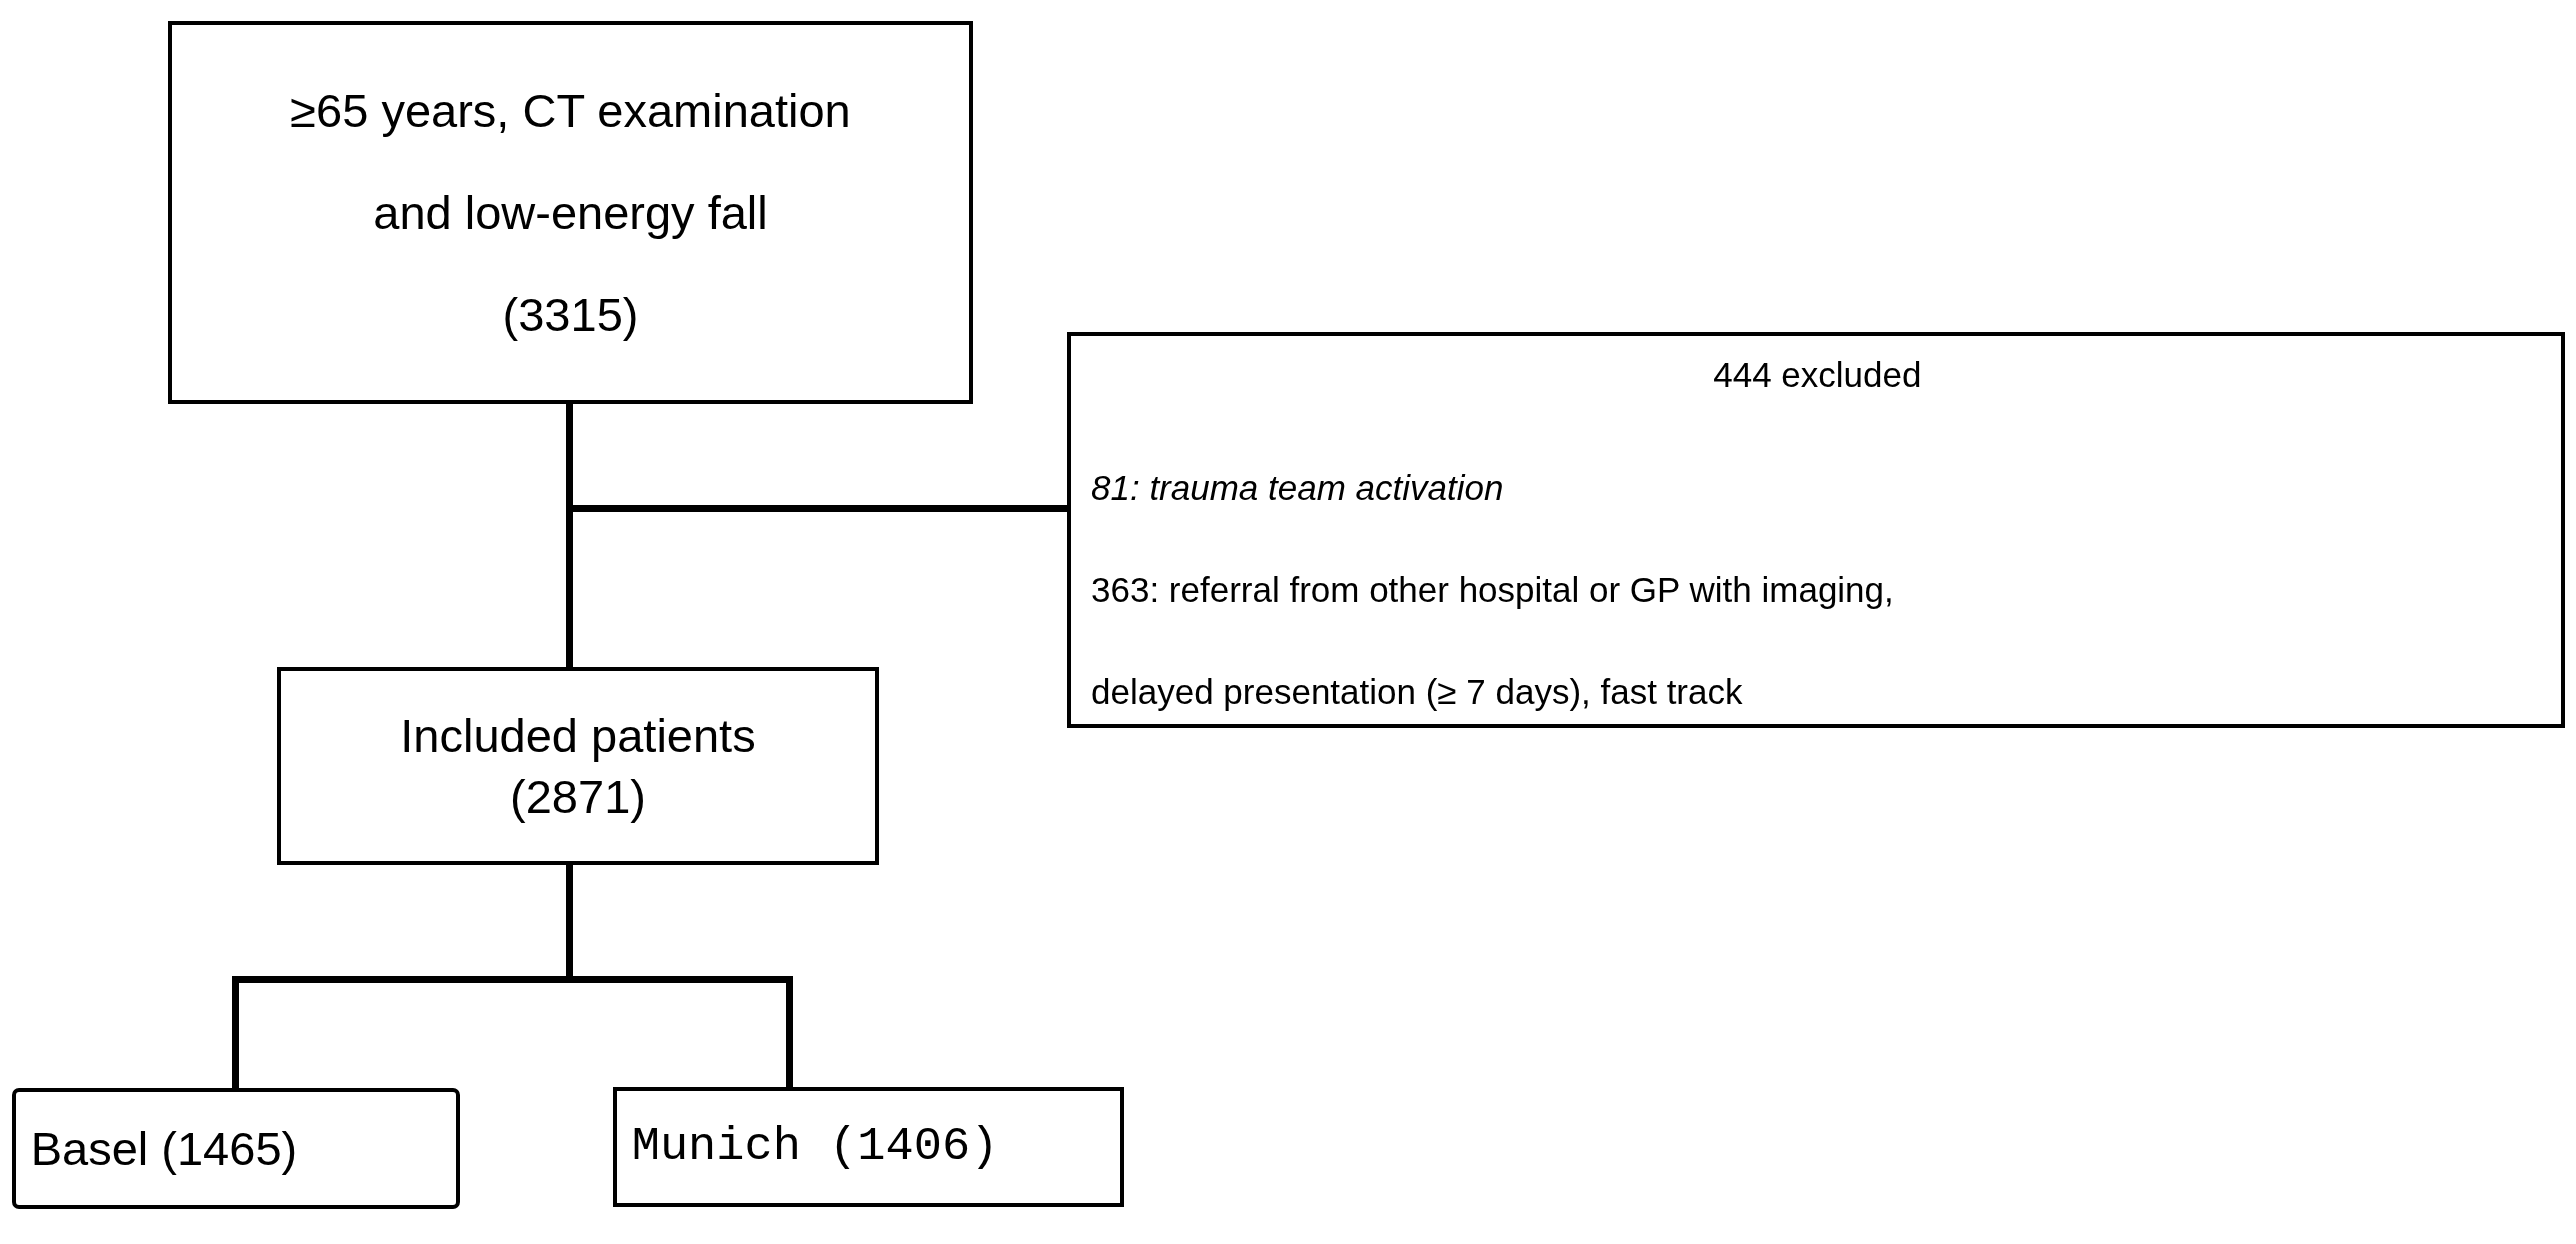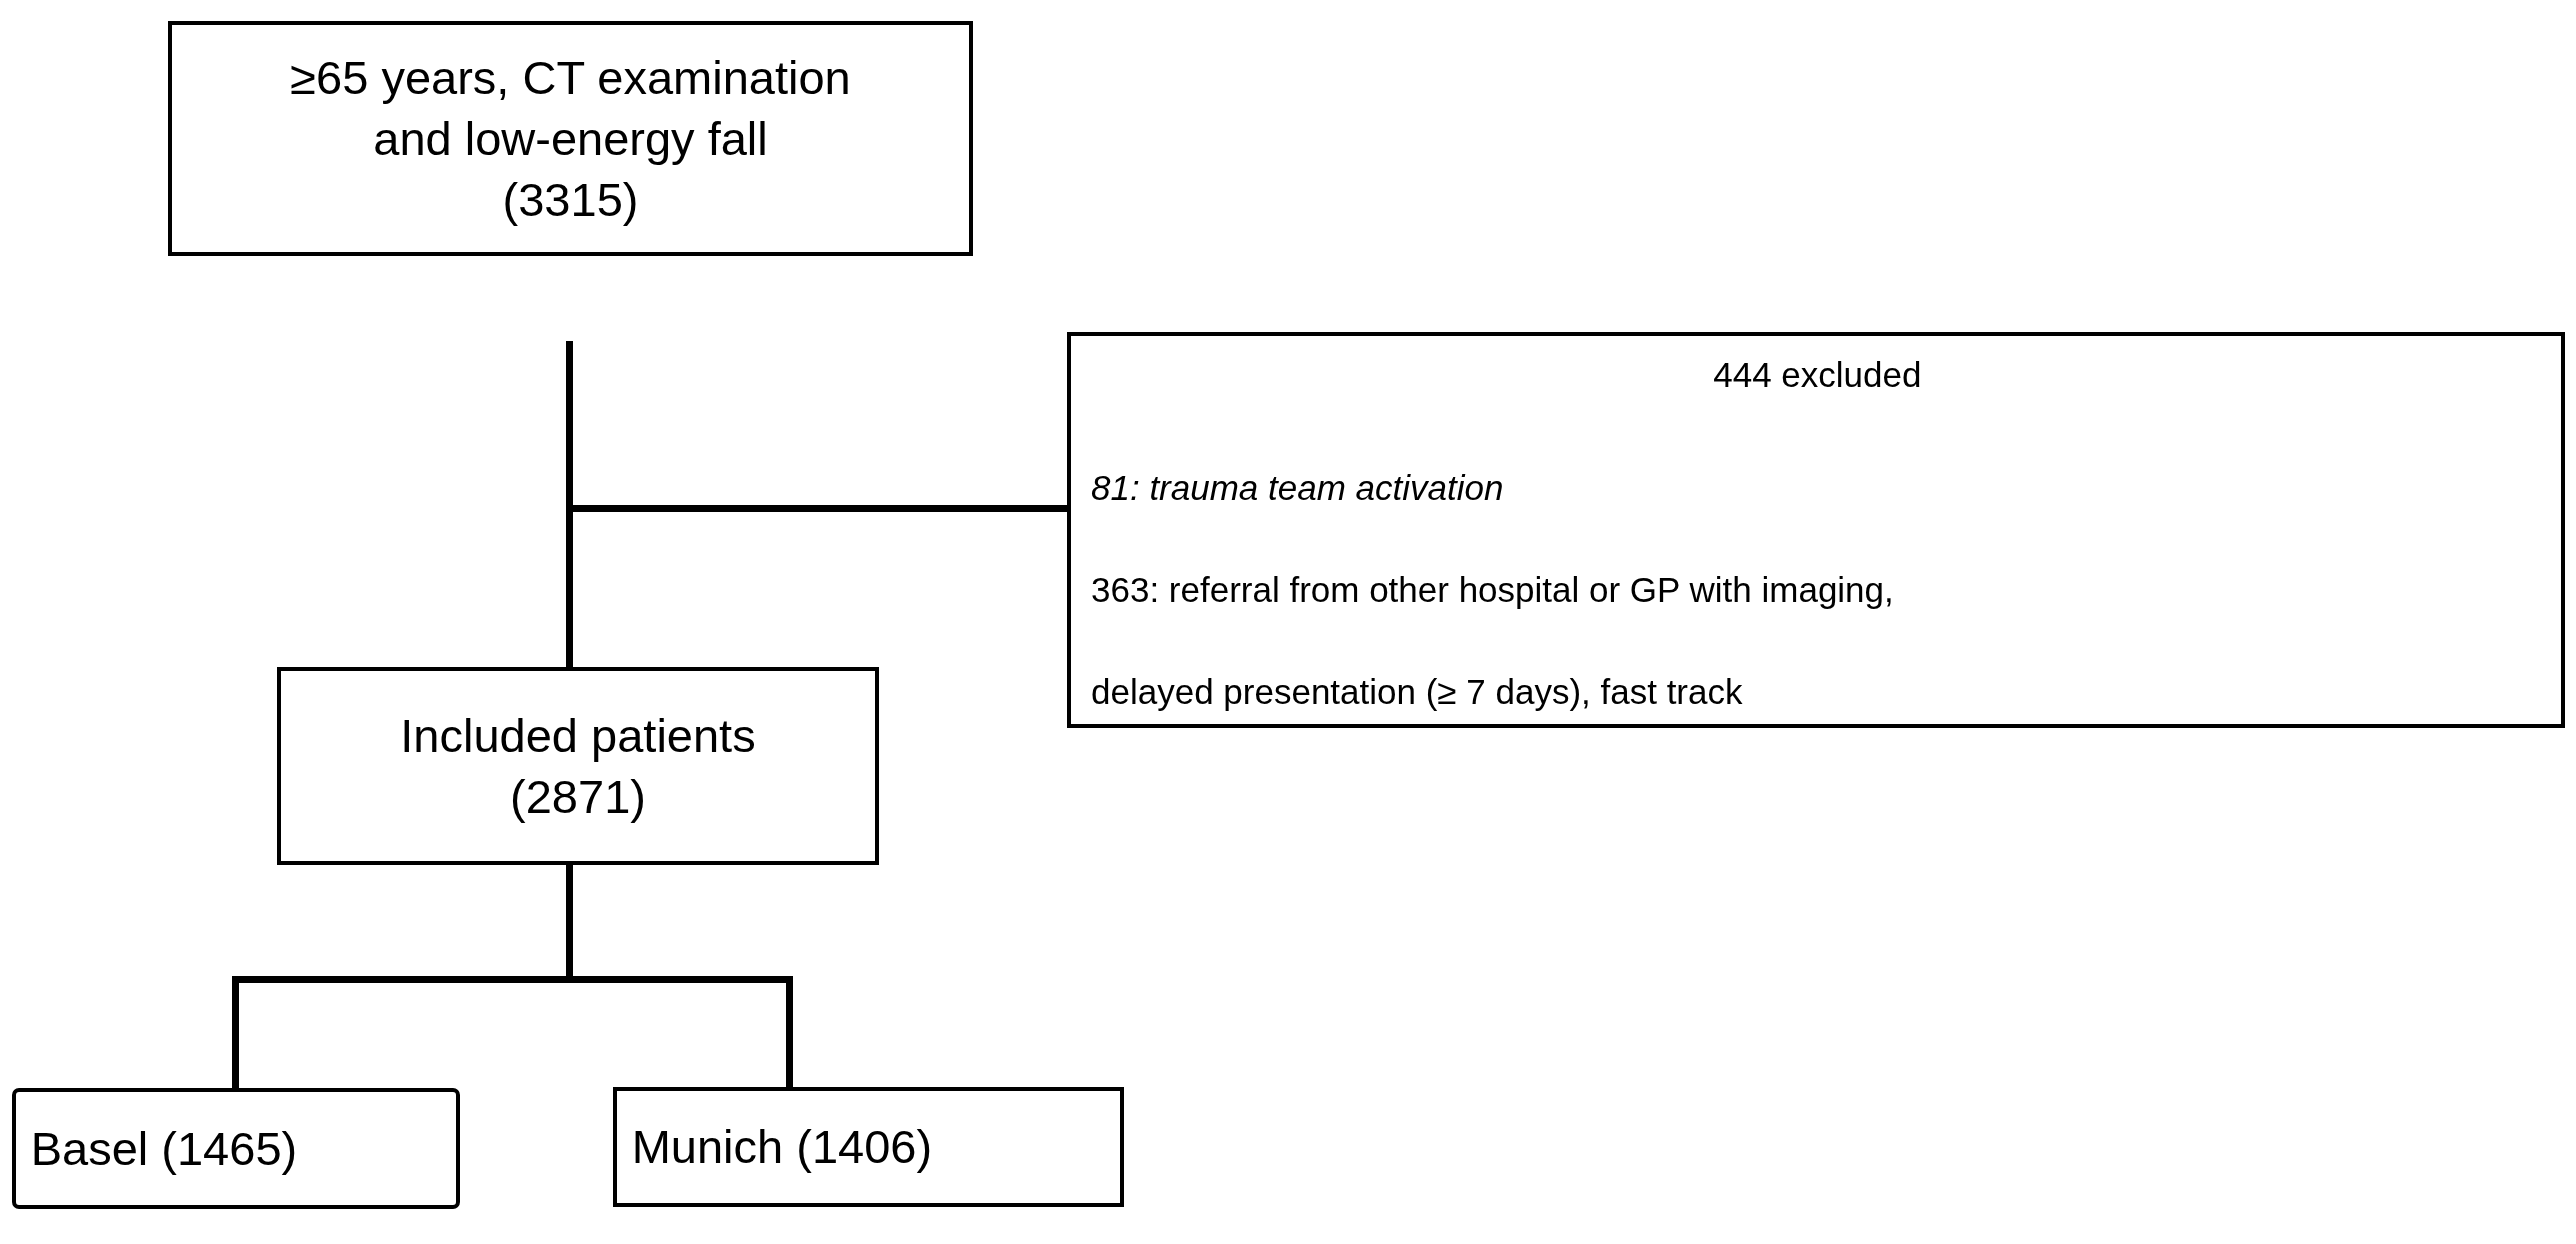--- a/index.html
+++ b/index.html
@@ -35,23 +35,24 @@
     line-height: 1.30;
   }
   .center-text { align-items: center; text-align: center; }
   .center-text .line { text-align: center; }
 
   
   #node-eligibility {
     left: 168px;
     top: 20.7px;
     width: 805px;
-    height: 235px;
+    height: 383px;
     font-size: 47px;
     padding: 0 17.3px;
+    gap: 41px;
   }
 
   
   #node-excluded {
     left: 1067px;
     top: 332px;
     width: 1498px;
     height: 396px;
     font-size: 35px;
     padding: 9.3px 17.3px 9.3px 20px;
@@ -95,20 +96,21 @@
   }
   #node-munich {
     left: 613px;
     top: 1087px;
     width: 511px;
     height: 120px;
     font-size: 47px;
     padding: 0 14.7px;
     align-items: flex-start;
     text-align: left;
+    font-family: Liberation Mono, monospace;
   }
 
   
   .conn {
     position: absolute;
     background: #000000;
   }
   
   #conn-main-vertical {
     left: 566px;

